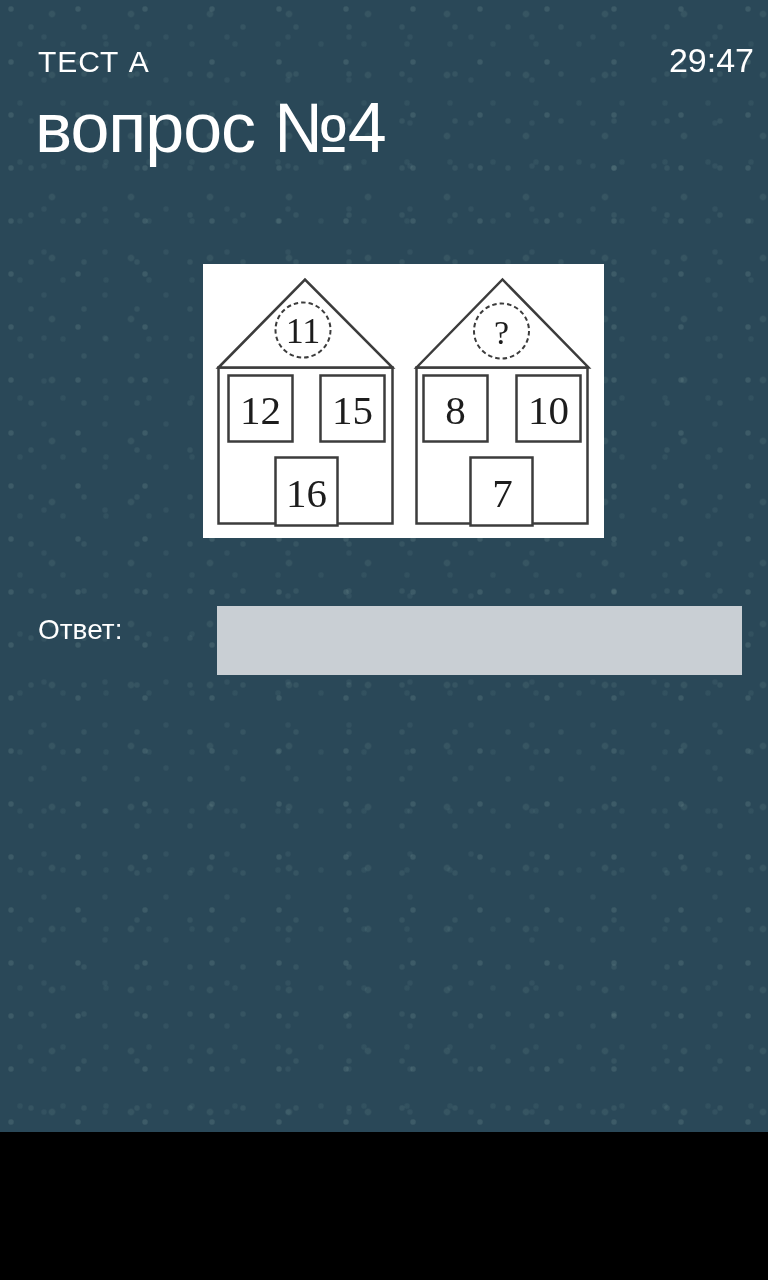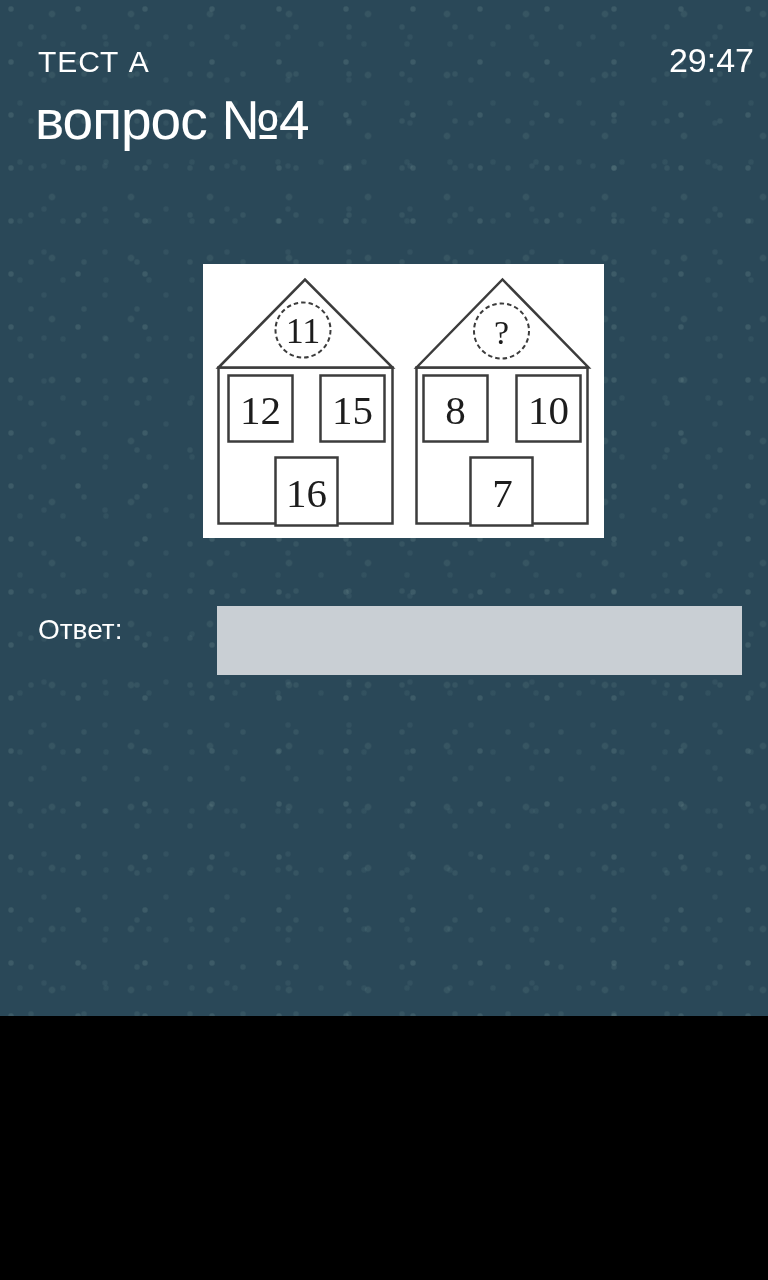--- a/index.html
+++ b/index.html
@@ -2,21 +2,21 @@
 <html><head>
 <meta charset="utf-8">
 <style>
   html, body { margin: 0; padding: 0; }
   body {
     width: 768px; height: 1280px; overflow: hidden;
     background: #000;
     font-family: "Liberation Sans", sans-serif;
   }
   .screen {
-    position: relative; width: 768px; height: 1016px; overflow: hidden;
+    position: relative; width: 768px; height: 1132px; overflow: hidden;
     background-color: #2a4858;
     background-image:
       radial-gradient(circle at 11px 9px,  rgba(175,205,195,0.14) 2px, rgba(175,205,195,0) 3.5px),
       radial-gradient(circle at 31px 27px, rgba(140,175,170,0.12) 2px, rgba(140,175,170,0) 3.5px),
       radial-gradient(circle at 52px 14px, rgba(160,195,185,0.10) 2.5px, rgba(160,195,185,0) 4px),
       radial-gradient(circle at 20px 44px, rgba(110,150,150,0.12) 2px, rgba(110,150,150,0) 3.5px),
       radial-gradient(circle at 44px 37px, rgba(80,110,120,0.25) 2px, rgba(80,110,120,0) 3.5px);
     background-size: 67px 53px, 53px 47px, 79px 61px, 43px 59px, 61px 43px;
     color: #ffffff;
   }
@@ -24,21 +24,21 @@
   .app-title {
     position: absolute; left: 38px; top: 45px;
     font-size: 30px; font-weight: 400; letter-spacing: 1px; color: #fff;
   }
   .timer {
     position: absolute; right: 14px; top: 41px;
     font-size: 34px; font-weight: 400; color: #fff;
   }
   .page-title {
     position: absolute; left: 35px; top: 90px;
-    font-size: 55px; font-weight: 300; letter-spacing: -1px; line-height: 1.1; color: #fff;
+    font-size: 70px; font-weight: 300; letter-spacing: -1px; line-height: 1.1; color: #fff;
   }
   .instruction {
     position: absolute; left: 38px; top: 213px;
     font-size: 39px; font-weight: 400; color: #fff;
   }
 
   .figure-panel {
     position: absolute; left: 203px; top: 264px; width: 401px; height: 274px;
     background: #ffffff;
   }

